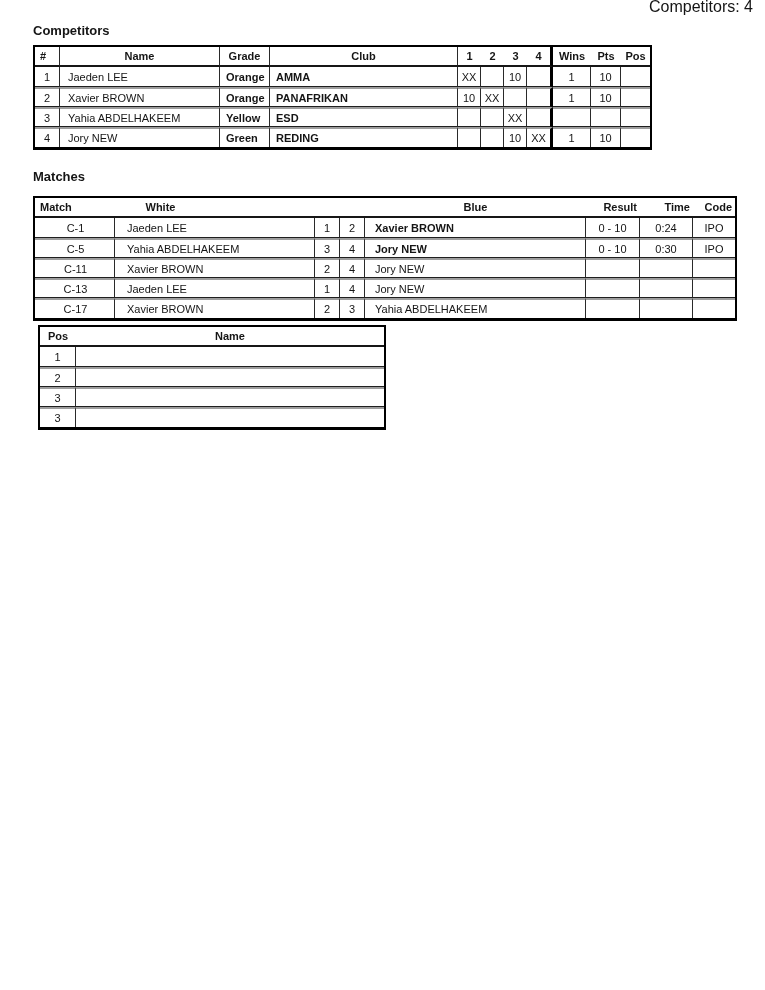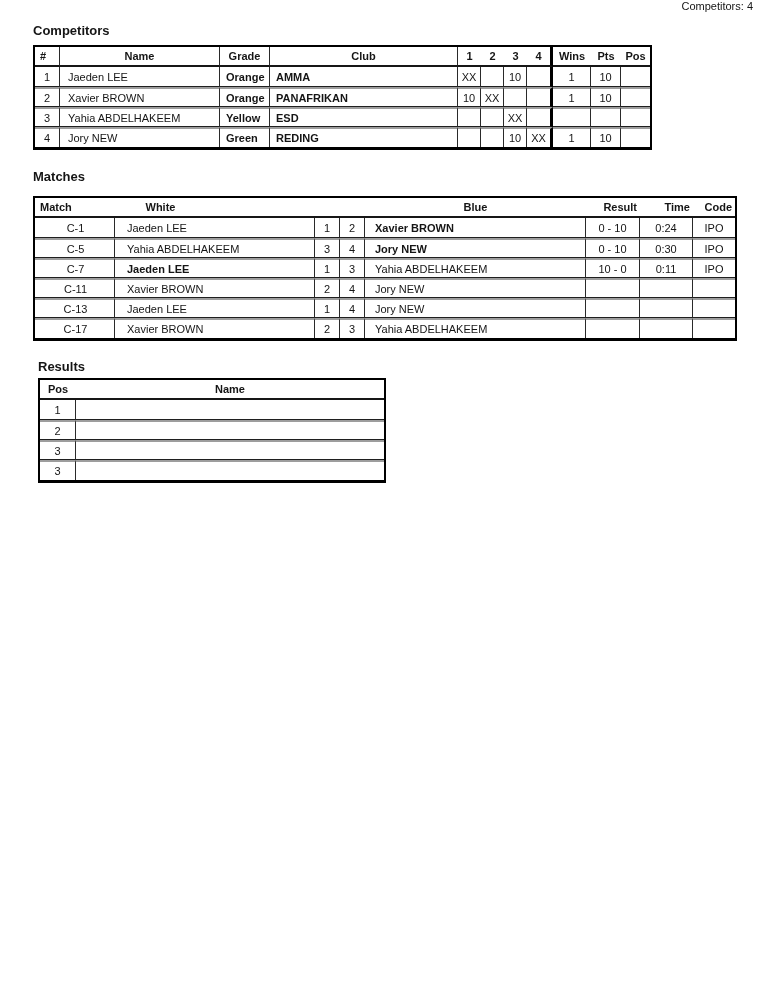--- a/index.html
+++ b/index.html
@@ -11,21 +11,21 @@
     overflow:hidden;
   }
   .sheet { position:relative; width:765px; height:990px; background:#fff; }
 
   .page-title {
     font-size:23px; font-weight:bold; white-space:pre;
     margin:24px 0 0 15px; line-height:30px; letter-spacing:-0.2px;
   }
   .comp-count {
     width:753px; text-align:right;
-    font-size:11px; line-height:13px;
+    font-size:16px; line-height:13px;
   }
 
   .section-heading {
     font-size:13px; font-weight:bold; line-height:15px; text-align:left;
   }
   .h-competitors { width:545px; margin:10px 0 0 33px; }
   .h-matches     { width:704px; margin:19px 0 12px 33px; }
   .h-results     { width:348px; margin:18px 0 0 38px; }
 
   table {
@@ -193,30 +193,20 @@
         <td class="match-id vline">C-5</td>
         <td class="mname vline">Yahia ABDELHAKEEM</td>
         <td class="vline">3</td>
         <td class="vline">4</td>
         <td class="bname vline bold">Jory NEW</td>
         <td class="vline">0 - 10</td>
         <td class="vline">0:30</td>
         <td>IPO</td>
       </tr>
       <tr class="mid sep">
-        <td class="match-id vline">C-7</td>
-        <td class="mname vline bold">Jaeden LEE</td>
-        <td class="vline">1</td>
-        <td class="vline">3</td>
-        <td class="bname vline">Yahia ABDELHAKEEM</td>
-        <td class="vline">10 - 0</td>
-        <td class="vline">0:11</td>
-        <td>IPO</td>
-      </tr>
-      <tr class="mid sep">
         <td class="match-id vline">C-11</td>
         <td class="mname vline">Xavier BROWN</td>
         <td class="vline">2</td>
         <td class="vline">4</td>
         <td class="bname vline">Jory NEW</td>
         <td class="vline"></td>
         <td class="vline"></td>
         <td></td>
       </tr>
       <tr class="mid sep">
@@ -235,21 +225,20 @@
         <td class="vline">2</td>
         <td class="vline">3</td>
         <td class="bname vline">Yahia ABDELHAKEEM</td>
         <td class="vline"></td>
         <td class="vline"></td>
         <td></td>
       </tr>
     </tbody>
   </table>
 
-  <div class="section-heading h-results">Results</div>
 
   <table class="tbl tbl-results">
     <colgroup>
       <col style="width:36px">
         <col style="width:308px">
     </colgroup>
     <thead>
       <tr>
         <th>Pos</th>
         <th>Name</th>

